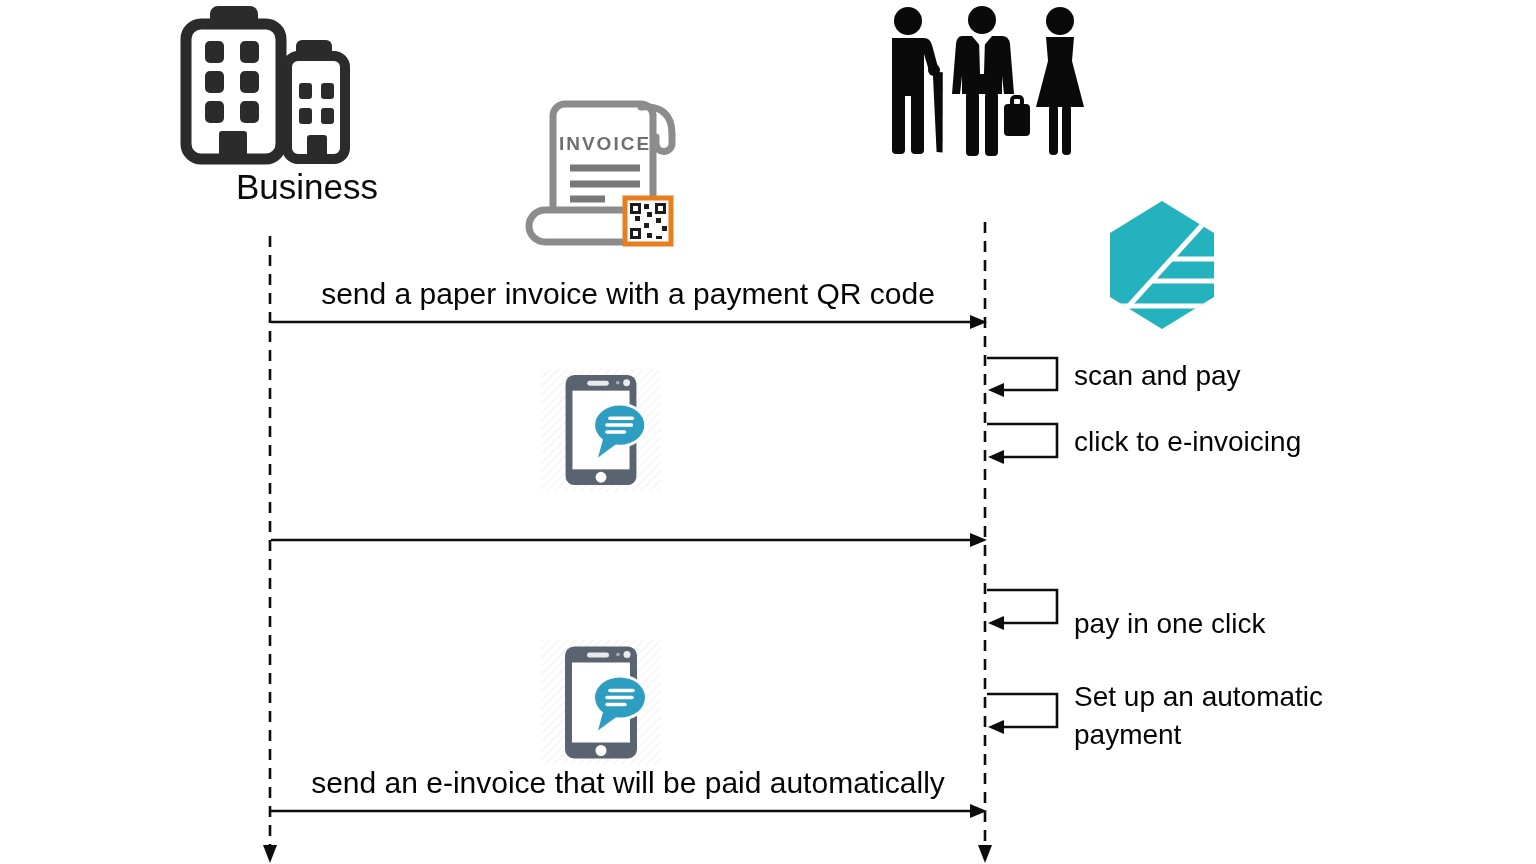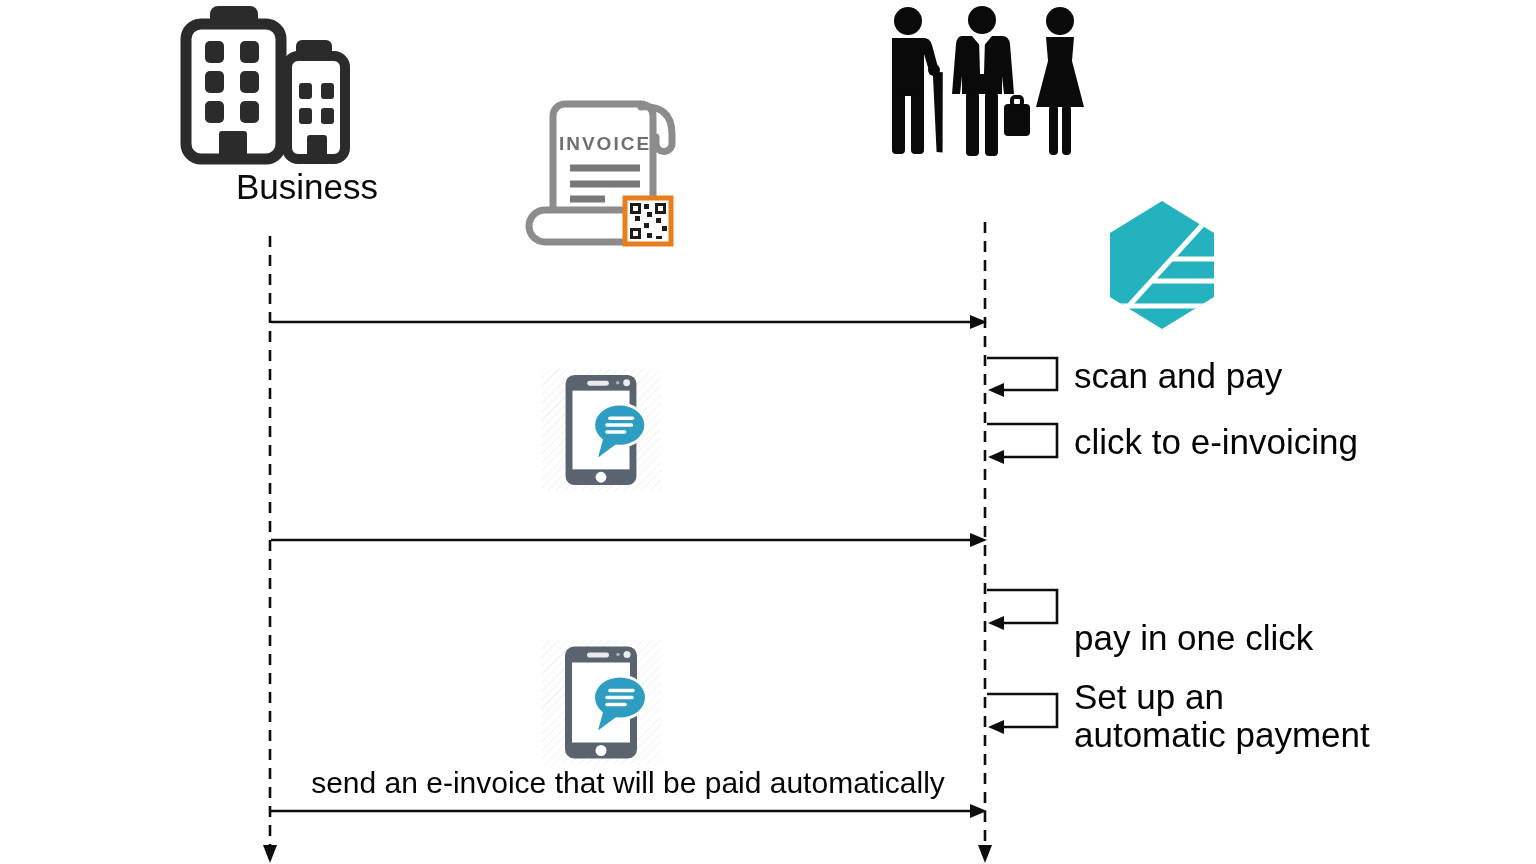--- a/index.html
+++ b/index.html
@@ -3,21 +3,21 @@
 <meta charset="utf-8">
 <style>
   html,body{margin:0;padding:0;background:#ffffff;}
   .canvas{
     position:relative;width:1536px;height:864px;background:#ffffff;overflow:hidden;
     font-family:"Liberation Sans","DejaVu Sans",sans-serif;color:#050505;
   }
   .abs{position:absolute;}
   .actor-label{font-size:35px;text-align:right;line-height:38px;color:#0a0a0a;}
   .msg-label{font-size:30px;text-align:center;line-height:34px;color:#050505;}
-  .loop-label{font-size:35px;text-align:left;line-height:38px;color:#050505;}
+  .loop-label{font-size:28px;text-align:left;line-height:38px;color:#050505;}
   .phone-tile{
     background:repeating-linear-gradient(135deg, rgba(120,120,120,0.07) 0 1.5px, rgba(255,255,255,0) 1.5px 6px);
   }
   svg{display:block;}
 </style>
 </head>
 <body>
 
 <div class="canvas">
 
@@ -184,19 +184,20 @@
       <polygon points="970,804 970,818 987,811"></polygon>
       <polygon points="1004,383 1004,397 988,390"></polygon>
       <polygon points="1004,450 1004,464 988,457"></polygon>
       <polygon points="1004,616 1004,630 988,623"></polygon>
       <polygon points="1004,720 1004,734 988,727"></polygon>
       <polygon points="263,845 277,845 270,863"></polygon>
       <polygon points="978,845 992,845 985,863"></polygon>
     </g>
   </svg>
 
+  <div class="abs msg-label" style="left:272px;top:277px;width:712px;">send a paper invoice with a payment QR code</div>
   <div class="abs loop-label" style="left:1074px;top:357px;">scan and pay</div>
   <div class="abs loop-label" style="left:1074px;top:423px;">click to e-invoicing</div>
-  <div class="abs loop-label" style="left:1074px;top:619px;">pay in one click</div>
+  <div class="abs loop-label" style="left:1074px;top:605px;">pay in one click</div>
   <div class="abs loop-label" style="left:1074px;top:678px;width:310px;">Set up an automatic payment</div>
   <div class="abs msg-label" style="left:272px;top:766px;width:712px;">send an e-invoice that will be paid automatically</div>
 
 </div>
 
 </body></html>

